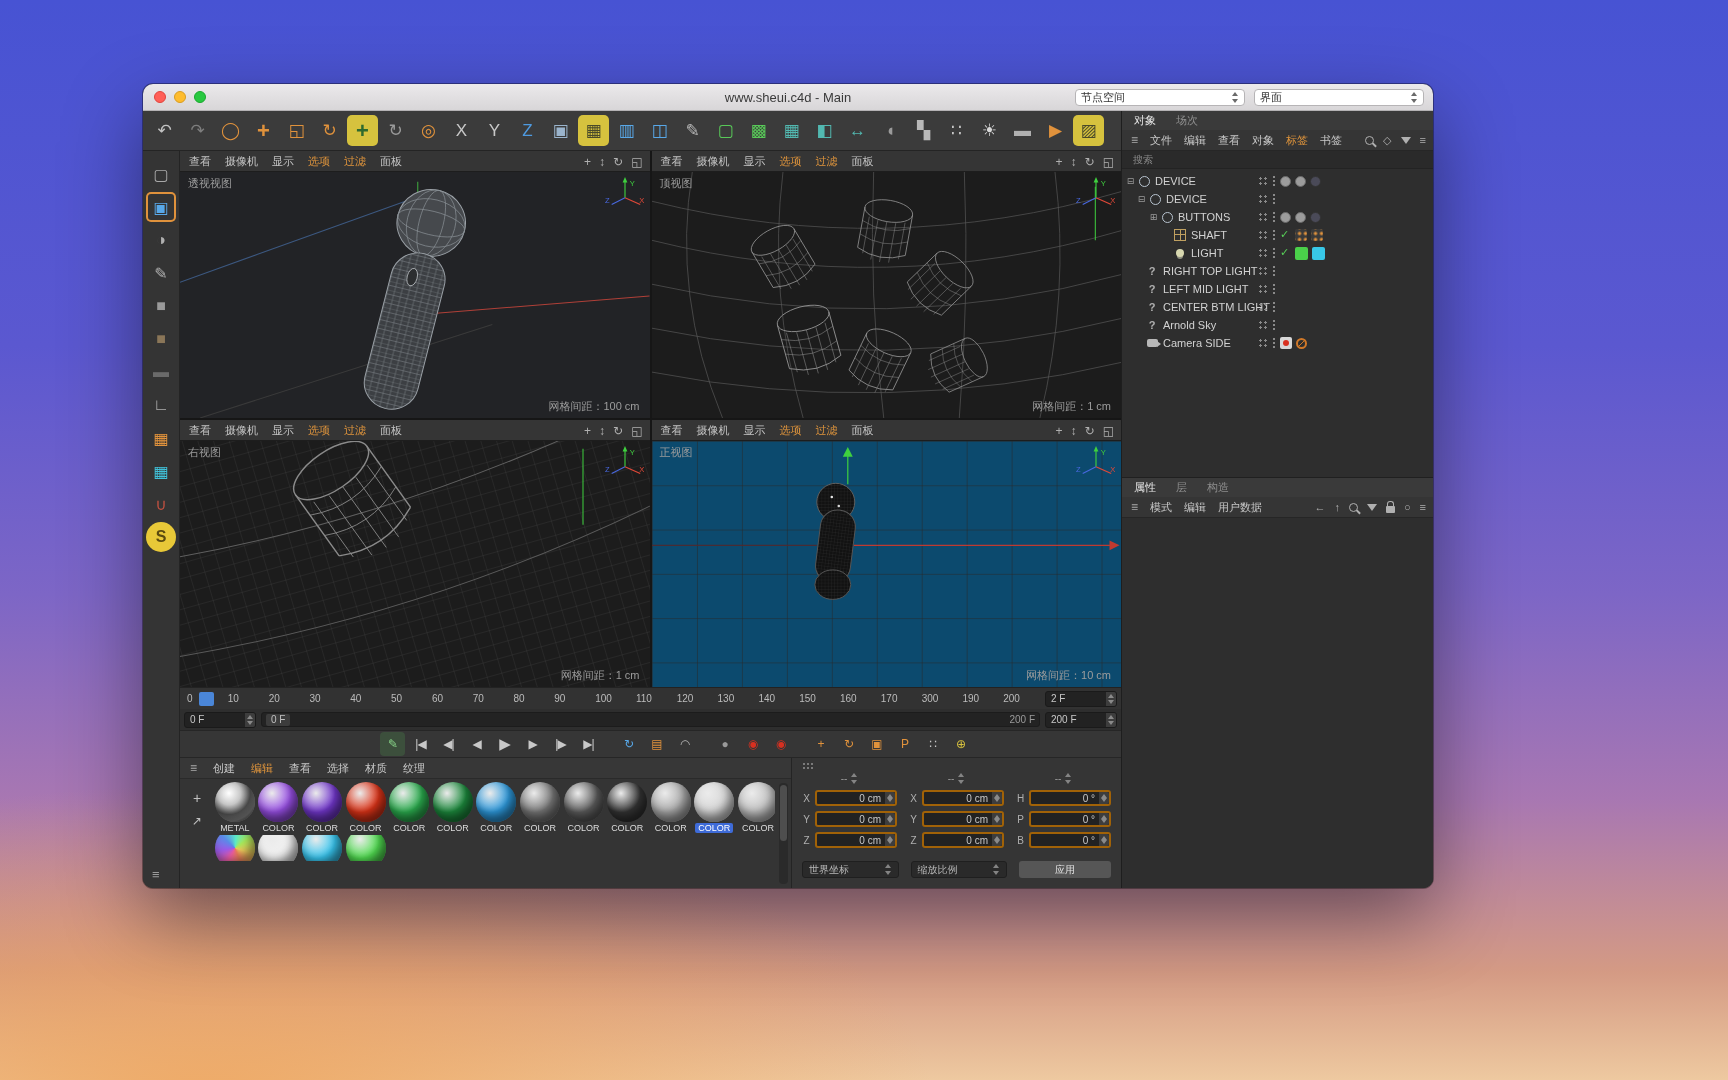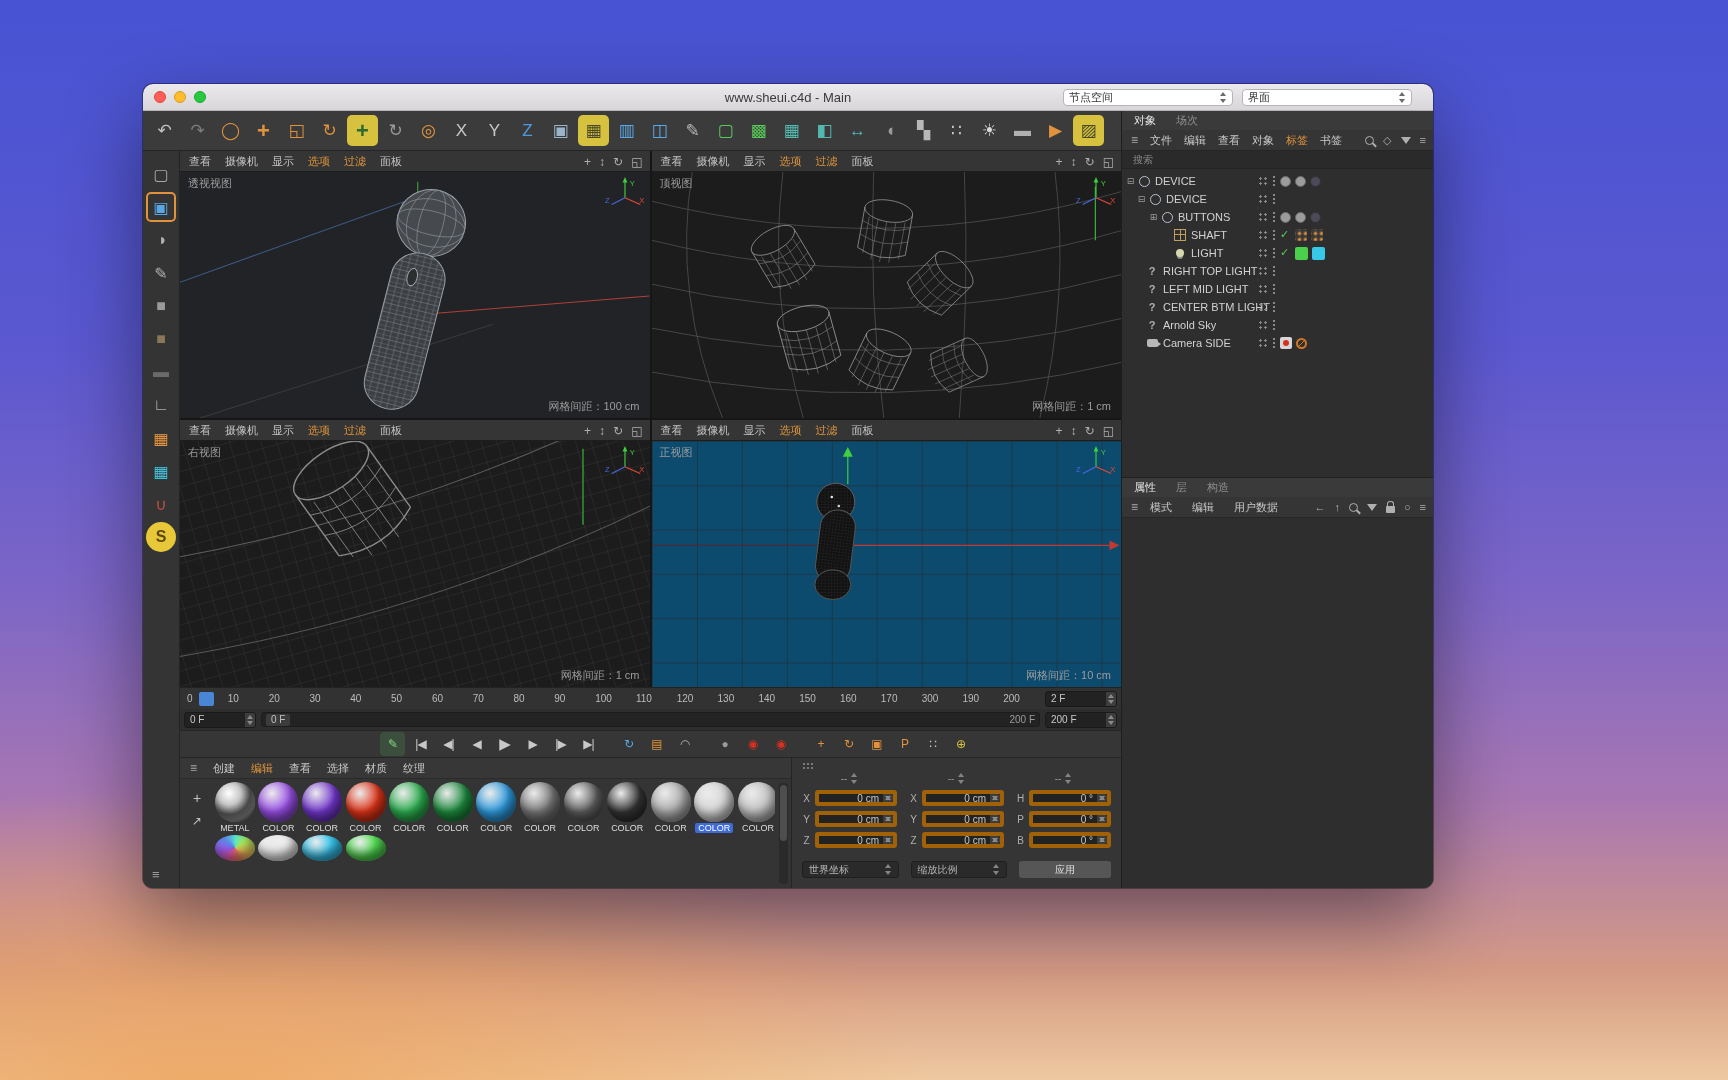--- a/index.html
+++ b/index.html
@@ -13,21 +13,21 @@
     border-radius:10px; overflow:hidden; background:#2e2e2e;
     box-shadow:0 30px 80px rgba(0,0,0,.45), 0 0 0 1px rgba(0,0,0,.35); display:flex; flex-direction:column; }
 
   
   .titlebar { height:27px; flex:0 0 27px; background:linear-gradient(#ebe9eb,#d8d6d8);
     border-bottom:1px solid #b4b2b4; position:relative; display:flex; align-items:center; justify-content:center; }
   .traffic { position:absolute; left:11px; top:7px; display:flex; gap:8px; }
   .tl { width:12px; height:12px; border-radius:50%; }
   .tl.red{background:#ff5f57;border:.5px solid #e0443c;} .tl.yel{background:#febc2e;border:.5px solid #d89c20;} .tl.grn{background:#28c840;border:.5px solid #1aa82e;}
   .win-title { font-size:13px; color:#3a3a3a; }
-  .tb-selects { position:absolute; right:21px; top:5px; display:flex; gap:9px; }
+  .tb-selects { position:absolute; right:9px; top:5px; display:flex; gap:9px; }
   .mac-select { width:170px; height:17px; background:#ffffff; border:1px solid #b6b4b6; border-radius:4px;
     display:flex; align-items:center; justify-content:space-between; padding:0 5px; font-size:11px; color:#333; }
   .dblcaret { width:7px; height:11px; position:relative; }
   .dblcaret::before { content:""; position:absolute; top:0; left:0; border-left:3.5px solid transparent; border-right:3.5px solid transparent; border-bottom:4px solid #6a6a6a; }
   .dblcaret::after  { content:""; position:absolute; bottom:0; left:0; border-left:3.5px solid transparent; border-right:3.5px solid transparent; border-top:4px solid #6a6a6a; }
 
   
   .win-body { flex:1; display:flex; min-height:0; background:#333; }
   .left-region { flex:1; display:flex; flex-direction:column; min-width:0; }
 
@@ -92,40 +92,40 @@
 
   
   .bottom { flex:1; display:flex; min-height:0; }
   .materials { width:612px; flex:0 0 612px; display:flex; flex-direction:column; border-right:1px solid #242424; background:#343434; position:relative; }
   .mat-menu { height:21px; flex:0 0 21px; display:flex; gap:16px; padding:0 10px; align-items:center; font-size:11px; color:#c8c8c8; background:#373737; border-bottom:1px solid #2a2a2a; }
   .mat-menu .hmenu-item.accent { color:#e0953c; }
   .burger { color:#aaa; font-size:12px; }
   .mat-body { flex:1; display:flex; padding:3px 16px 0 5px; gap:4px; overflow:hidden; }
   .mat-side { width:24px; flex:0 0 24px; display:flex; flex-direction:column; gap:8px; align-items:center; padding-top:8px; color:#c0c0c0; font-size:14px; }
   .mat-grid { flex:1; overflow:hidden; }
-  .mat-row { display:flex; }
+  .mat-row { display:flex;align-items:center; }
   .mat-row.partial { height:26px; overflow:hidden; margin-top:2px; }
   .mat { width:43.6px; flex:0 0 43.6px; display:flex; flex-direction:column; align-items:center; }
   .sphere { width:40px; height:40px; border-radius:50%;
     background:radial-gradient(circle at 35% 28%, rgba(255,255,255,.9) 0%, var(--c,#888) 50%, var(--c,#888) 70%);
     box-shadow:inset -4px -7px 10px rgba(0,0,0,.55); }
   .metal .sphere { background:radial-gradient(circle at 35% 28%, #ffffff 0%, #c8c8c8 30%, #5e5e5e 55%, #a2a2a2 72%, #2e2e2e 100%); }
   .sphere.rainbow { background:conic-gradient(from 210deg, #e85aa0,#9a5ae8,#5a8ae8,#5ae8c8,#a8e85a,#e8c85a,#e87a5a,#e85aa0); box-shadow:inset -4px -7px 10px rgba(0,0,0,.45); }
   .mat-label { font-size:9px; color:#dcdcdc; margin-top:1px; padding:0 3px; border-radius:2px; }
   .mat-label.selected { background:#3e6bd8; color:#fff; }
   .mat-scroll { position:absolute; right:3px; top:25px; bottom:4px; width:9px; background:#2a2a2a; border-radius:4px; }
   .mat-thumb { position:absolute; top:2px; left:1px; width:7px; height:55%; background:#4e4e4e; border-radius:4px; }
 
   .coords { flex:1; display:flex; flex-direction:column; background:#353535; padding:4px 10px 6px 10px; font-size:10px; color:#b0b0b0; }
   .coord-grid { display:grid; grid-template-columns:1fr 1fr 1fr; column-gap:12px; }
   .cgroup { display:flex; flex-direction:column; gap:5px; }
   .chead { height:13px; display:flex; align-items:center; justify-content:center; color:#9a9a9a; gap:4px; }
   .crow { display:flex; align-items:center; gap:4px; }
   .clabel { width:9px; text-align:center; color:#b0b0b0; }
-  .cfield { flex:1; height:16px; background:#222; border:4px solid #a16207; border-radius:3px;
+  .cfield { flex:1; height:16px; background:#222; border:2px solid #a16207; border-radius:3px;
     display:flex; align-items:center; justify-content:flex-end; color:#c8c8c8; overflow:hidden; }
   .cfield .val { padding-right:4px; }
   .coord-bottom { display:flex; gap:12px; margin-top:8px; align-items:center; }
   .cselect { flex:1; height:17px; background:#2a2a2a; border:1px solid #1f1f1f; border-radius:3px;
     display:flex; align-items:center; justify-content:space-between; padding:0 6px; color:#b8b8b8; }
   .capply { width:92px; height:17px; background:#565656; border-radius:3px; display:flex; align-items:center; justify-content:center; color:#e4e4e4; }
   .grip { width:12px; height:8px; background-image:radial-gradient(circle,#7a7a7a 1px,transparent 1.2px); background-size:4px 4px; }
   .coord-head-row { display:flex; align-items:center; gap:8px; margin-bottom:2px; }
 
   
@@ -1153,21 +1153,21 @@
         <div class="attr-section">
           <div class="ptabs">
   <span class="ptab active">属性</span>
 
   <span class="ptab">层</span>
 
   <span class="ptab">构造</span>
 </div>
           <div class="hmenu">
             <span class="burger">≡</span>
-            <span style="display:flex;gap:20px">
+            <span style="display:flex;gap:12px">
   <span class="hmenu-item">模式</span>
 
   <span class="hmenu-item">编辑</span>
 
   <span class="hmenu-item">用户数据</span>
 </span>
             <span class="hmenu-icons">
               <span>←</span>
               <span>↑</span>
               <span class="mag-icon"></span>

